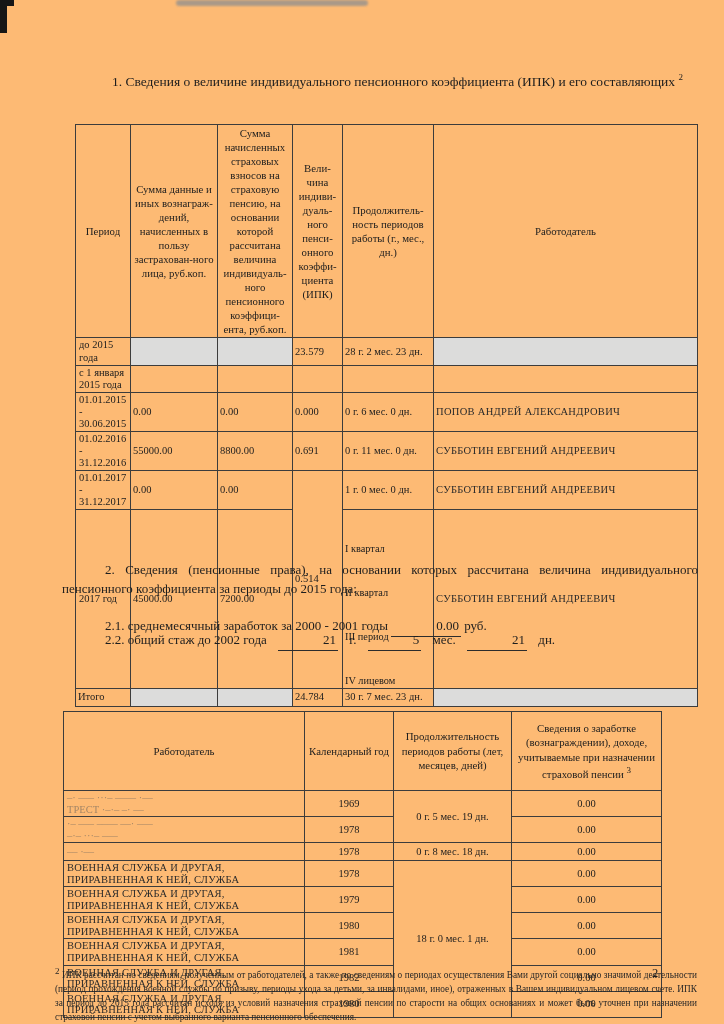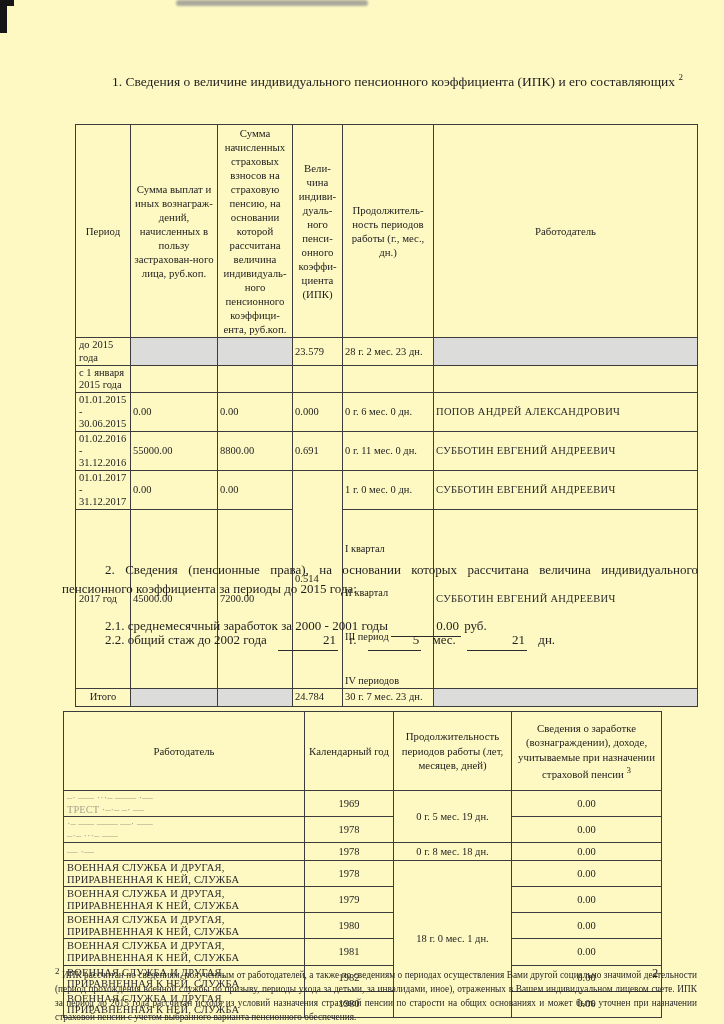--- a/index.html
+++ b/index.html
@@ -1,19 +1,19 @@
 <!DOCTYPE html>
 <html><head>
 <meta charset="utf-8">
 <style>
   html,body{margin:0;padding:0;background:#e8e8e8;}
   .page{
     position:relative;
     width:724px;height:1024px;
-    background:#fef9c3;
+    background:#fdba74;
     font-family:"Liberation Serif", serif;
     color:#1d1d1d;
     overflow:hidden;
   }
   
   .art-corner{position:absolute;left:0;top:0;width:7px;height:33px;background:#161616;}
   .art-corner2{position:absolute;left:0;top:0;width:14px;height:6px;background:#161616;}
   .art-smudge{position:absolute;left:176px;top:0;width:192px;height:6px;background:#8f8f8f;opacity:.75;filter:blur(1px);border-radius:3px;}
 
   .heading1{
@@ -70,21 +70,21 @@
       <col style="width:55px">
         <col style="width:87px">
         <col style="width:75px">
       <col style="width:50px">
         <col style="width:91px">
         <col style="width:264px">
     </colgroup>
     <tbody>
         <tr style="height:209px">
       <th>Период</th>
-      <th>Сумма выплат и иных вознаграж-дений, начисленных в пользу застрахован-ного лица, руб.коп.</th>
+      <th>Сумма данные и иных вознаграж-дений, начисленных в пользу застрахован-ного лица, руб.коп.</th>
       <th>Сумма начисленных страховых взносов на страховую пенсию, на основании которой рассчитана величина индивидуаль-ного пенсионного коэффици-ента, руб.коп.</th>
       <th>Вели-чина индиви-дуаль-ного пенси-онного коэффи-циента (ИПК)</th>
       <th>Продолжитель-ность периодов работы (г., мес., дн.)</th>
       <th>Работодатель</th>
     </tr>
     <tr style="height:22px">
       <td class="period">до 2015 года</td>
       <td class="shaded"></td>
       <td class="shaded"></td>
       <td>23.579</td>
@@ -124,26 +124,26 @@
       <td class="emp">СУББОТИН ЕВГЕНИЙ АНДРЕЕВИЧ</td>
     </tr>
     <tr style="height:54px">
       <td class="period">2017 год</td>
       <td>45000.00</td>
       <td>7200.00</td>
       <td class="quarters">
         <div>I квартал</div>
         <div>II квартал</div>
         <div>III период</div>
-        <div>IV периодов</div>
+        <div>IV лицевом</div>
       </td>
       <td class="emp">СУББОТИН ЕВГЕНИЙ АНДРЕЕВИЧ</td>
     </tr>
     <tr style="height:18px">
-      <td style="text-align:center">Итого</td>
+      <td style="text-align:left">Итого</td>
       <td class="shaded"></td>
       <td class="shaded"></td>
       <td>24.784</td>
       <td>30 г. 7 мес. 23 дн.</td>
       <td class="shaded"></td>
     </tr>
   </tbody>
     </table>
 
   <div class="para p-intro">2. Сведения (пенсионные права), на основании которых рассчитана величина индивидуального пенсионного коэффициента за периоды до 2015 года:</div>

